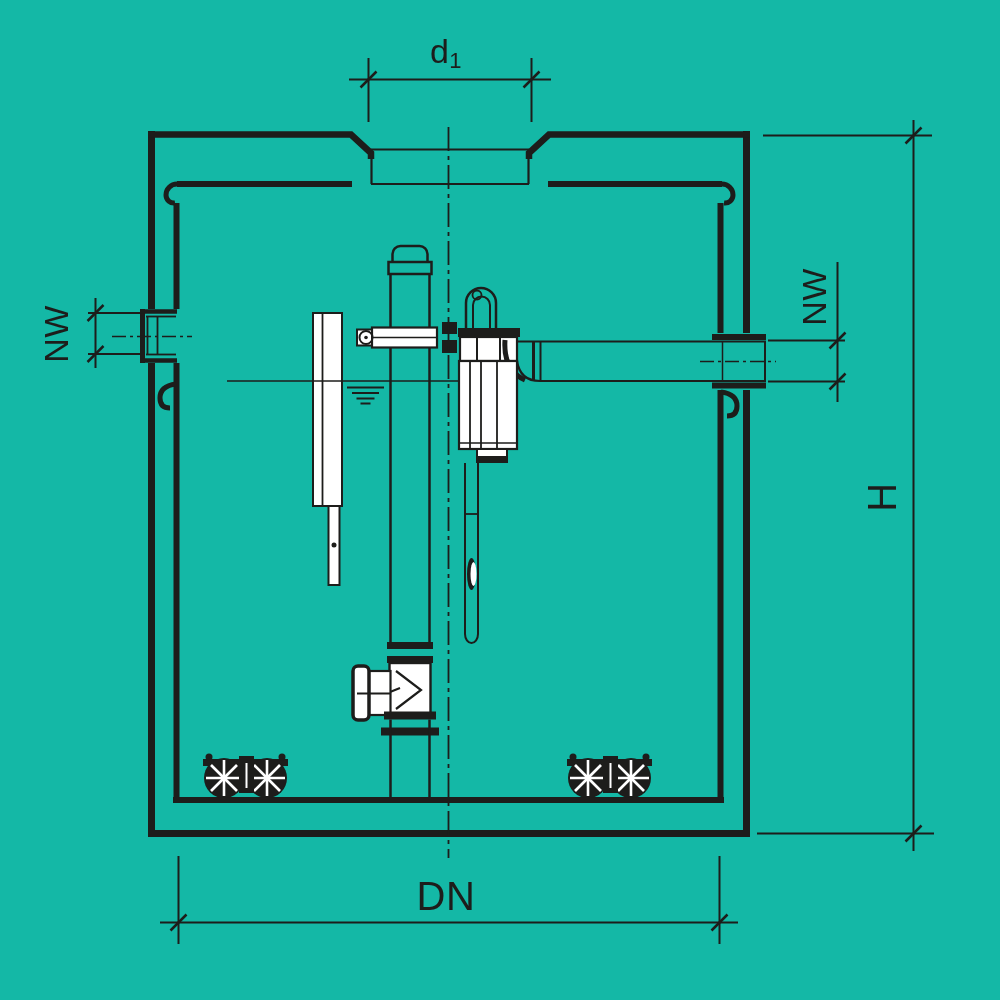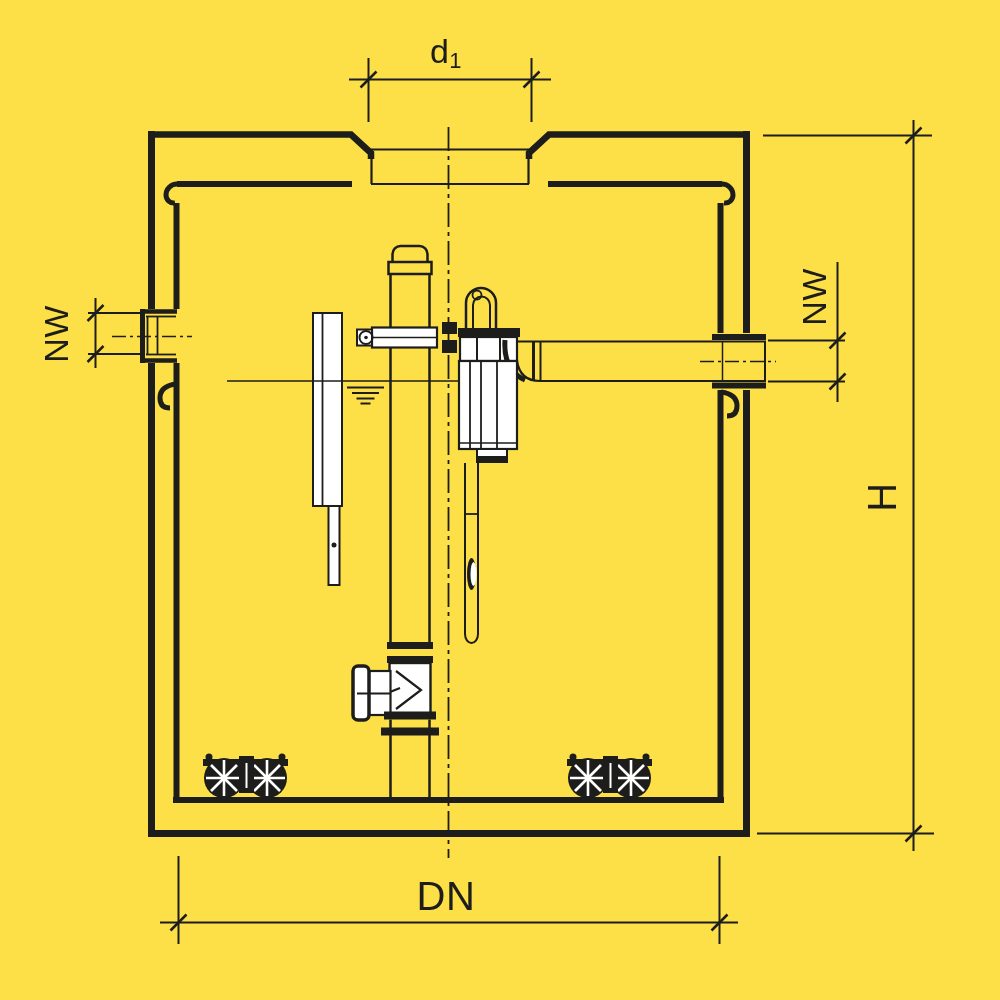--- a/index.html
+++ b/index.html
@@ -1,16 +1,16 @@
 <!DOCTYPE html>
 <html><head>
 <meta charset="utf-8">
 <style>
   html,body{margin:0;padding:0;background:#fff;}
-  .stage{position:relative;width:1000px;height:1000px;background:#fde047;overflow:hidden;
+  .stage{position:relative;width:1000px;height:1000px;background:#14b8a6;overflow:hidden;
          font-family:"Liberation Sans",sans-serif;}
   svg{display:block}
   text{fill:#1d1d1b;}
   .dimtxt{font-family:"Liberation Sans",sans-serif;font-weight:400;letter-spacing:.5px;}
 </style>
 </head>
 <body>
 
 <div class="stage">
 <svg width="1000" height="1000" viewBox="0 0 1000 1000">

